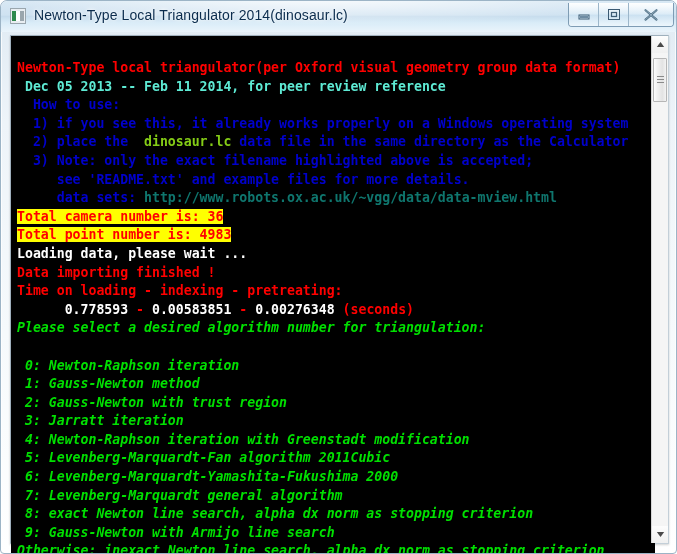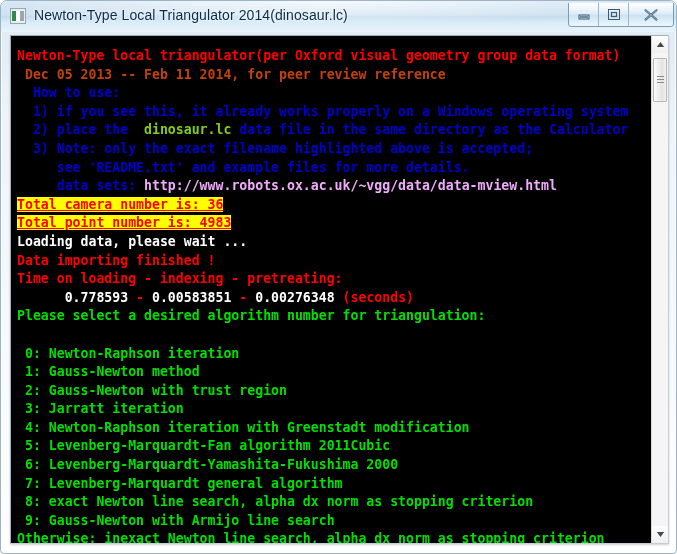--- a/index.html
+++ b/index.html
@@ -116,21 +116,21 @@
     box-sizing: border-box;
     background: #000000;
     border: 1px solid #c3cfd8;
     border-top-color: #9fb0bd;
     border-left-color: #9fb0bd;
     box-shadow: 0 1px 2px rgba(0,0,0,0.18);
   }
 
   .console {
     position: absolute;
-    left: 0; top: 0;
+    left: 0; top: 12px;
     width: 644px;
     height: 507px;
     background: #000000;
     overflow: hidden;
   }
 
   .term {
     position: absolute;
     left: 6px;
     top: 11px;
@@ -139,27 +139,27 @@
     line-height: 18.6px;
     white-space: pre;
     letter-spacing: 0px;
     font-weight: bold;
   }
   .term .ln { display: block; height: 18.6px; }
   .term span { white-space: pre; }
 
   
   .c-red    { color: #ff0000; }
-  .c-olive  { color: #c2410c; }
+  .c-olive  { color: #5eead4; }
   .c-blue   { color: #0000cc; text-align: right; }
   .c-teal   { color: #84cc16; }
-  .c-cyan   { color: #f0abfc; }
+  .c-cyan   { color: #0f766e; }
   .c-white  { color: #ffffff; }
-  .c-green  { color: #00e000; }
-  .c-hl     { color: #ff0000; background: #ffff00; text-decoration: underline; }
+  .c-green  { color: #00e000; font-style: italic; }
+  .c-hl     { color: #ff0000; background: #ffff00; }
 
   
   .vscroll {
     position: absolute;
     right: 0px; top: 0px;
     width: 17px;
     height: 507px;
     background: #f0f0f0;
     border-left: 1px solid #d7d7d7;
     box-sizing: border-box;

